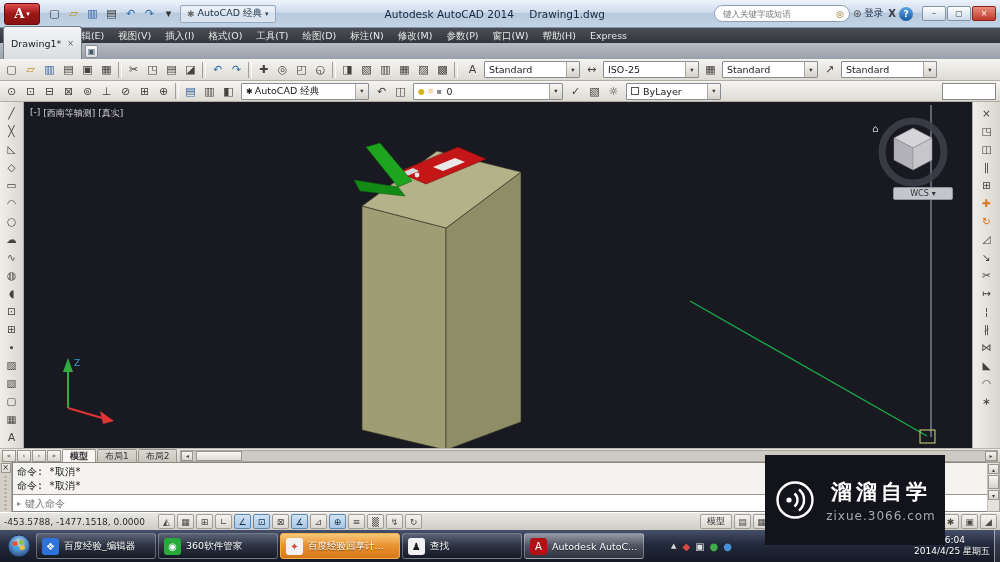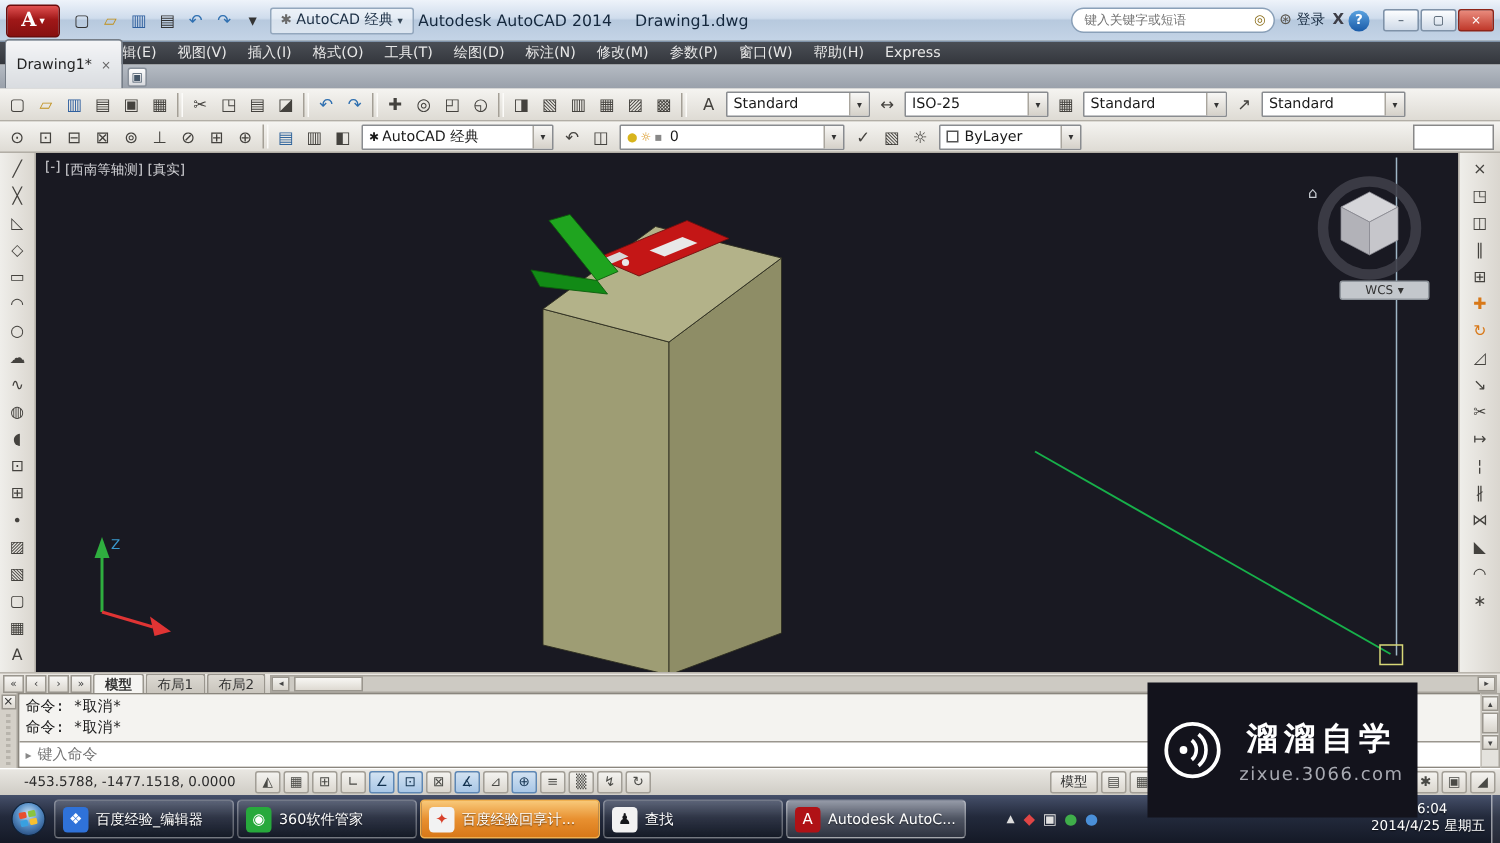--- a/index.html
+++ b/index.html
@@ -11,21 +11,21 @@
   
   .titlebar{top:0;height:28px;background:linear-gradient(#eef3fa,#cfdcec 45%,#b7c9de 50%,#c4d4e6);border-bottom:1px solid #7f92a8;display:flex;align-items:center;padding:0 4px;gap:3px}
   .app-btn{width:36px;height:22px;background:linear-gradient(#e05050,#a01818 45%,#871010);border:1px solid #6a0c0c;border-radius:3px;display:flex;align-items:center;justify-content:center;gap:2px;color:#fff;flex:none}
   .app-a{font-weight:bold;font-size:13px;font-family:"DejaVu Serif","Liberation Serif",serif}
   .app-arrow{font-size:7px}
   .qat{display:flex;align-items:center;gap:2px;margin-left:3px}
   .qat-icon{width:17px;height:17px;text-align:center;line-height:17px;font-size:11px;color:#333}
   .ws-pill{height:18px;display:flex;align-items:center;gap:3px;padding:0 6px;background:rgba(255,255,255,.45);border:1px solid #93a7bd;border-radius:2px;font-size:9.5px;color:#1c2f45;white-space:nowrap}
   .ws-gear{color:#6a6a6a;font-size:9px}
   .ws-arrow{font-size:7px;color:#345}
-  .win-title{flex:1;text-align:left;font-size:10.5px;color:#14273c;white-space:nowrap;overflow:hidden}
+  .win-title{flex:1;text-align:center;font-size:10.5px;color:#14273c;white-space:nowrap;overflow:hidden}
   .win-title .doc{margin-left:12px}
   .search{width:136px;height:17px;background:#fff;border:1px solid #8aa0b8;border-radius:9px;display:flex;align-items:center;padding:0 5px 0 8px;flex:none}
   .search input{border:none;outline:none;background:none;width:100%;font-size:8.5px;color:#555;font-family:inherit}
   .s-icon{font-size:9px;color:#8a6d1a}
   .signin-icon{font-size:10px;color:#57524a}
   .signin{font-size:9.5px;color:#14273c;white-space:nowrap}
   .exchange{font-weight:bold;font-size:10px;color:#3d3d46;margin-left:2px}
   .help-btn{width:14px;height:14px;border-radius:50%;background:linear-gradient(#5aa2e0,#1a5ba8);color:#fff;font-size:9px;font-weight:bold;text-align:center;line-height:14px;flex:none}
   .win-ctrls{display:flex;gap:1px;margin-left:6px}
   .wc{width:24px;height:15px;border:1px solid #7f92a8;border-radius:2px;background:linear-gradient(#fdfeff,#cfdae8);font-size:8px;text-align:center;line-height:13px;color:#345}
@@ -94,21 +94,21 @@
   .cmd-history{flex:1;background:#f4f3f0;font-family:"DejaVu Sans Mono","Liberation Mono",monospace;font-size:10px;color:#1a1a1a;padding:1px 4px;display:flex;flex-direction:column;justify-content:flex-end}
   .cmd-history .line{line-height:14px;white-space:pre}
   .cmd-input{height:17px;background:#fff;border-top:1px solid #9a968e;display:flex;align-items:center;padding:0 4px;gap:4px}
   .cmd-prompt-icon{color:#888;font-size:8px}
   .cmd-input input{flex:1;border:none;outline:none;font-family:"DejaVu Sans Mono","Liberation Mono",monospace;font-size:10px;color:#333;background:none}
   .cmd-scroll{width:13px;background:#e4e2dd;border:1px solid #a8a49c;border-left:1px solid #c4c0b8;display:flex;flex-direction:column;align-items:center}
   .cs-btn{width:11px;height:10px;font-size:6px;display:flex;align-items:center;justify-content:center;background:linear-gradient(#f6f5f2,#d8d4cc);border:1px solid #9a968e;color:#444;margin:1px 0;flex:none}
   .cs-thumb{width:11px;flex:1;max-height:14px;background:linear-gradient(#f6f5f2,#d8d4cc);border:1px solid #9a968e}
 
   
-  .statusbar{top:512px;height:18px;background:linear-gradient(#e9e7e2,#cfccc5);border-top:1px solid #fff;display:flex;align-items:center;padding:0 16px;gap:2px}
+  .statusbar{top:512px;height:18px;background:linear-gradient(#e9e7e2,#cfccc5);border-top:1px solid #fff;display:flex;align-items:center;padding:0 4px;gap:2px}
   .coords{font-size:9px;color:#2a2a2a;min-width:152px}
   .toggles{display:flex;gap:2px;align-items:center}
   .toggle{width:17px;height:15px;border:1px solid #a29e96;border-radius:2px;background:linear-gradient(#f4f3f0,#dbd7cf);display:flex;align-items:center;justify-content:center;font-size:9px;color:#4a4a46;flex:none}
   .toggle.active{background:linear-gradient(#d2e2f2,#a9c7e6);border-color:#5d87b5;color:#10304e}
   .sb-right-a{position:absolute;left:700px;top:1px;display:flex;gap:2px;align-items:center}
   .model-btn{height:15px;border:1px solid #a29e96;border-radius:2px;background:linear-gradient(#f4f3f0,#dbd7cf);font-size:9px;padding:0 6px;display:flex;align-items:center;color:#333;white-space:nowrap}
   .sb-right-b{position:absolute;right:3px;top:1px;display:flex;gap:2px}
 
   
   .taskbar{top:530px;height:32px;background:linear-gradient(#46506a,#232a3c 45%,#141926);display:flex;align-items:center;padding-left:3px}

